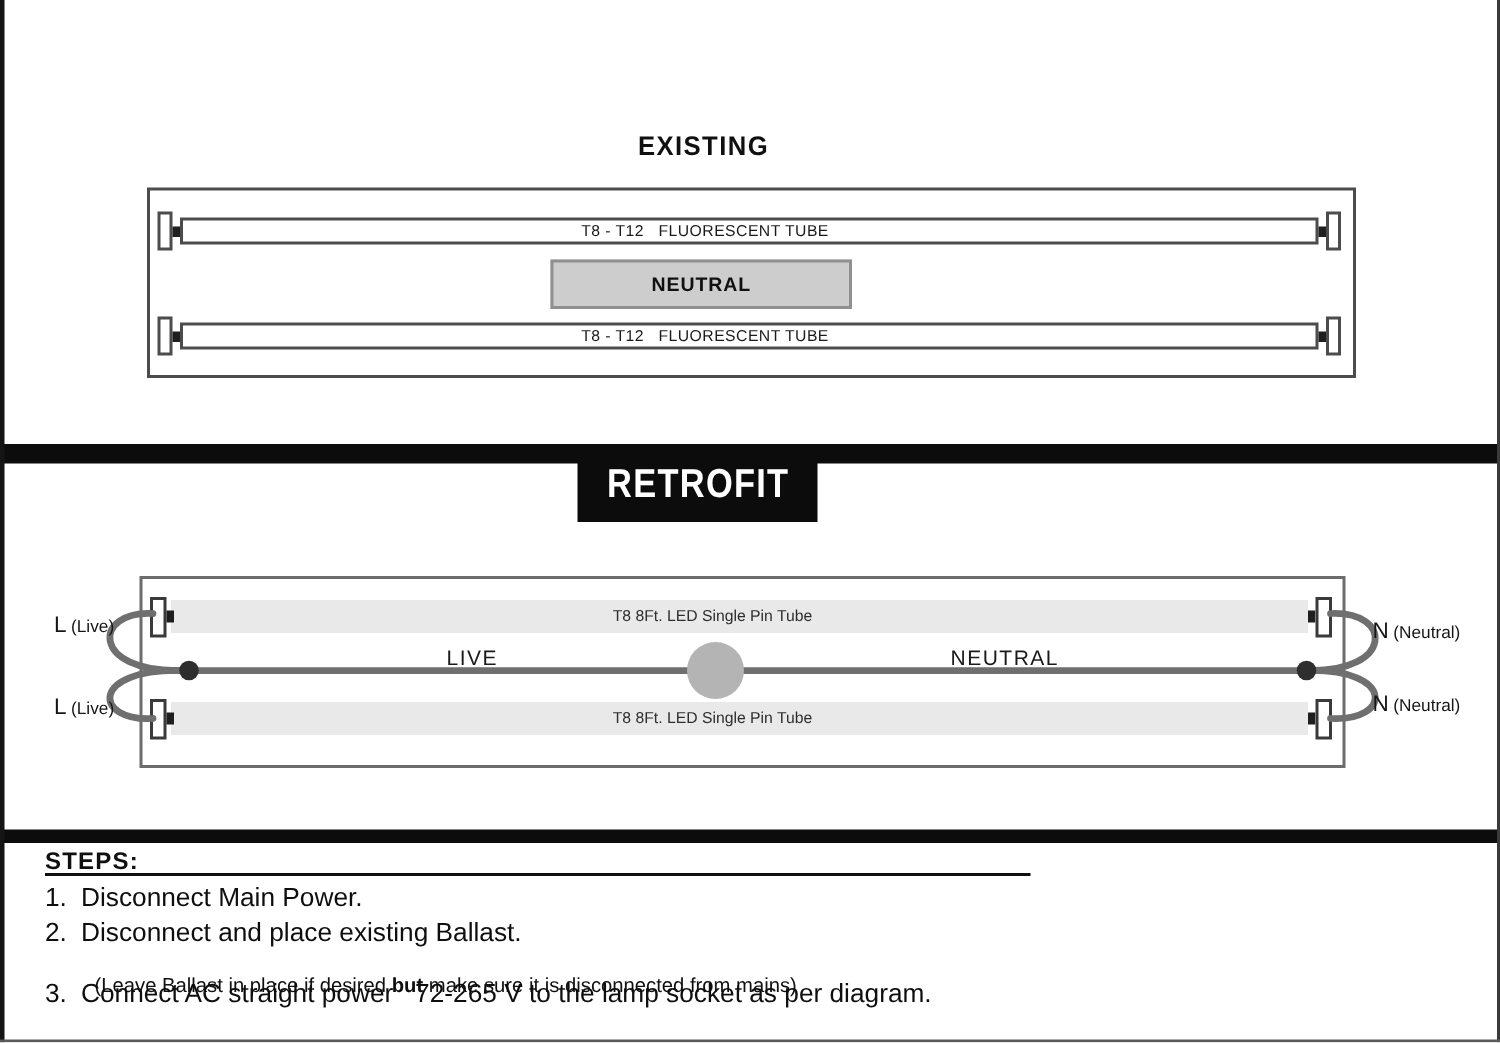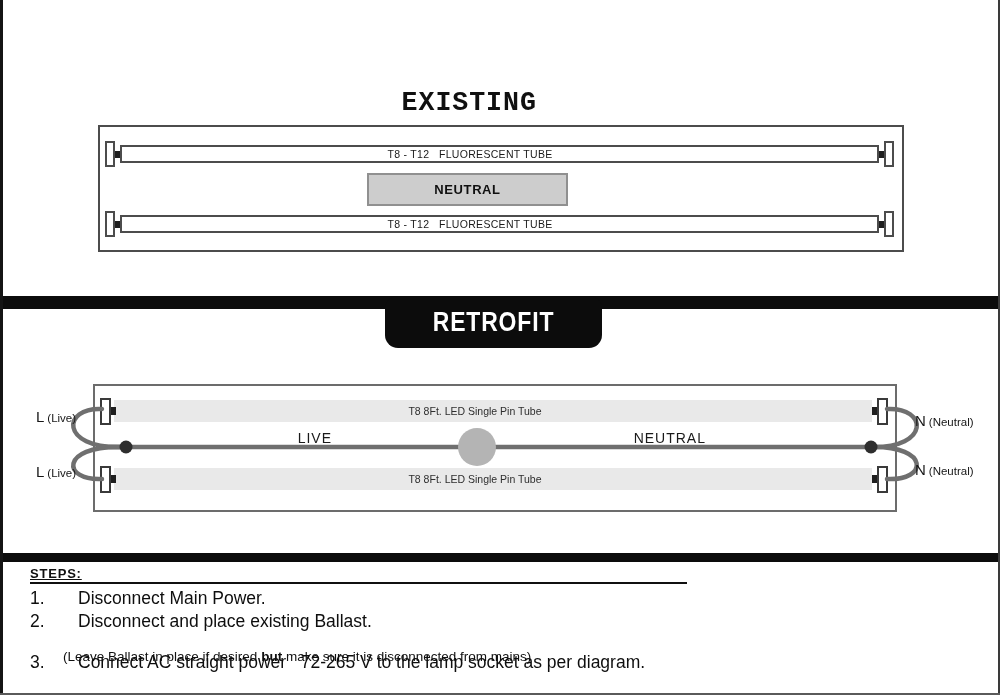--- a/index.html
+++ b/index.html
@@ -14,67 +14,67 @@
 
   
   .topbar{position:absolute;left:0;top:0;width:1000px;height:82px;background:#0c0c0c;}
   .h-prefix{position:absolute;left:57px;top:29px;color:#f4f4f4;font-size:28px;
     letter-spacing:1px;white-space:nowrap;transform:scaleX(0.90);transform-origin:left center;}
   .h-product{position:absolute;left:547px;top:27px;color:#ffffff;font-size:29px;font-weight:bold;
     letter-spacing:0.5px;white-space:nowrap;transform:scaleX(0.82);transform-origin:left center;}
 
   
   .title-existing{position:absolute;left:0;top:87px;width:938px;text-align:center;
-    font-size:28px;font-weight:bold;letter-spacing:1px;color:#101010;font-family:Liberation Mono, monospace;}
+    font-size:18px;font-weight:bold;letter-spacing:1px;color:#101010;}
   .title-existing span{display:inline-block;transform:scaleX(0.95);}
 
   
   .fixture-existing{position:absolute;left:98px;top:125px;width:806px;height:127px;
     border:2px solid #4c4c4c;background:#fff;box-sizing:border-box;}
   .cap{position:absolute;background:#fff;border:2px solid #4c4c4c;box-sizing:border-box;}
   .cap.e{width:10px;height:26px;}
   .pin{position:absolute;background:#1f1f1f;}
   .pin.e{width:5px;height:7px;}
   .tube-body{position:absolute;left:120px;width:759px;height:18px;background:#fff;
     border:2px solid #4c4c4c;box-sizing:border-box;}
   .tube-label-e{position:absolute;left:120px;width:700px;text-align:center;font-size:10.5px;
     letter-spacing:0.3px;color:#1a1a1a;white-space:pre;line-height:11px;}
   .ballast{position:absolute;left:367px;top:173px;width:201px;height:33px;background:#cdcdcd;
     border:2px solid #909090;box-sizing:border-box;text-align:center;line-height:29px;
     font-size:13px;font-weight:bold;letter-spacing:0.6px;color:#101010;}
 
   
   .divider1{position:absolute;left:0;top:296px;width:1000px;height:13px;background:#0c0c0c;}
   .divider2{position:absolute;left:0;top:553px;width:1000px;height:9px;background:#0c0c0c;}
-  .retrofit-badge{position:absolute;left:385px;top:296px;width:217px;height:52px;background:#0c0c0c;
-    text-align:center;line-height:52px;border-radius:13px;}
+  .retrofit-badge{position:absolute;left:385px;top:296px;width:160px;height:52px;background:#0c0c0c;
+    text-align:center;line-height:52px;}
   .retrofit-badge span{display:inline-block;color:#fff;font-size:27px;font-weight:bold;
     letter-spacing:1px;transform:scaleX(0.85);}
 
   
   .fixture-retrofit{position:absolute;left:93px;top:384px;width:804px;height:128px;
     border:2px solid #6c6c6c;background:#fff;box-sizing:border-box;}
   .band{position:absolute;left:114px;width:758px;height:22px;background:#e9e9e9;}
   .cap.r{width:11px;height:27px;border:2px solid #3a3a3a;}
   .pin.r{width:5px;height:8px;}
   .tube-label-r{position:absolute;left:120px;width:710px;text-align:center;font-size:10.5px;
     color:#2e2e2e;line-height:12px;}
   .wires{position:absolute;left:0;top:370px;pointer-events:none;}
   .wire-label{position:absolute;font-size:14px;letter-spacing:1px;color:#1a1a1a;text-align:right;}
   .term{position:absolute;white-space:nowrap;color:#161616;}
   .term .big{font-size:15px;}
   .term .small{font-size:11.5px;margin-left:3px;}
 
   
-  .steps-heading{position:absolute;left:30px;top:566px;font-size:13px;font-weight:bold;
-    letter-spacing:0.8px;color:#101010;text-decoration:underline;}
+  .steps-heading{position:absolute;left:30px;top:566px;font-size:16px;font-weight:bold;
+    letter-spacing:0.8px;color:#101010;}
   .steps-rule{position:absolute;left:30px;top:582px;width:657px;height:2px;background:#101010;}
   .step{position:absolute;left:30px;display:flex;font-size:17.5px;color:#0e0e0e;}
   .step-num{width:24px;flex:none;}
-  .step-text{white-space:pre;margin-left:24px;}
+  .step-text{white-space:pre;}
   .step-1{top:588px;}
   .step-2{top:611px;}
   .step-3{top:652px;}
   .step-note{position:absolute;left:48px;top:634px;font-size:13.5px;color:#101010;white-space:pre;}
   .step-note b{font-weight:bold;}
 </style>
 </head>
 <body>
 
 <div class="page">

